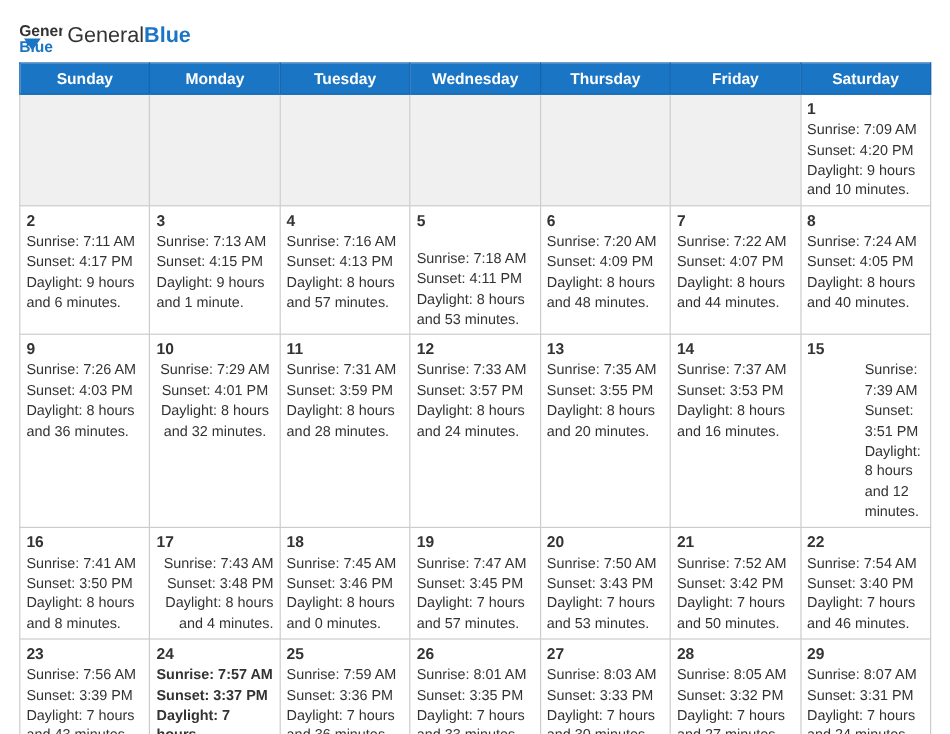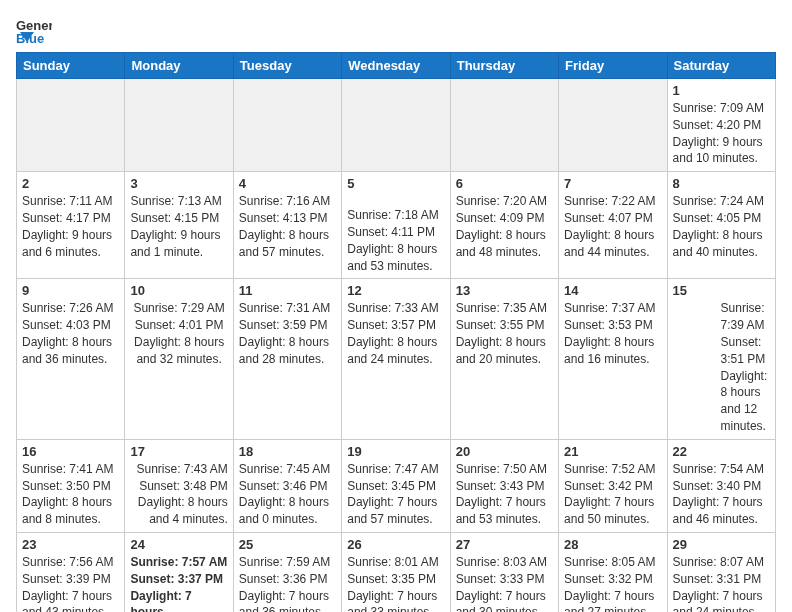--- a/index.html
+++ b/index.html
@@ -41,21 +41,21 @@
       width: 100%;
       border-collapse: collapse;
       border: 1px solid #ccc;
     }
     .calendar th {
       background: #1a75c4;
       color: #fff;
       font-size: 13px;
       font-weight: bold;
       padding: 5px 6px;
-      text-align: left;
+      text-align: center;
       border: 1px solid #1565b0;
     }
     .calendar td {
       vertical-align: top;
       border: 1px solid #ccc;
       padding: 4px 5px;
       width: calc(100% / 7);
       min-height: 80px;
       font-size: 11px;
       color: #333;
@@ -80,20 +80,25 @@
 </head>
 <body>
 
 <div class="header">
   <div class="logo">
     <svg class="logo-icon" viewBox="0 0 36 28" xmlns="http://www.w3.org/2000/svg">
       <text x="0" y="14" font-size="13" font-family="Arial" font-weight="bold" fill="#333">General</text>
       <polygon points="4,16 18,16 11,26" fill="#1a75c4"></polygon>
       <text x="0" y="27" font-size="13" font-family="Arial" font-weight="bold" fill="#1a75c4">Blue</text>
     </svg>
+    <div>
+      <div style="font-size:18px; color:#333; line-height:1.1;">
+        <span style="color:#333; font-weight:normal;">General</span><span style="color:#1a75c4; font-weight:bold;">Blue</span>
+      </div>
+    </div>
   </div>
   <div class="title-block">
     <div class="month-title"></div>
     <div class="location"></div>
   </div>
 </div>
 
 <table class="calendar">
   <thead>
     <tr>

